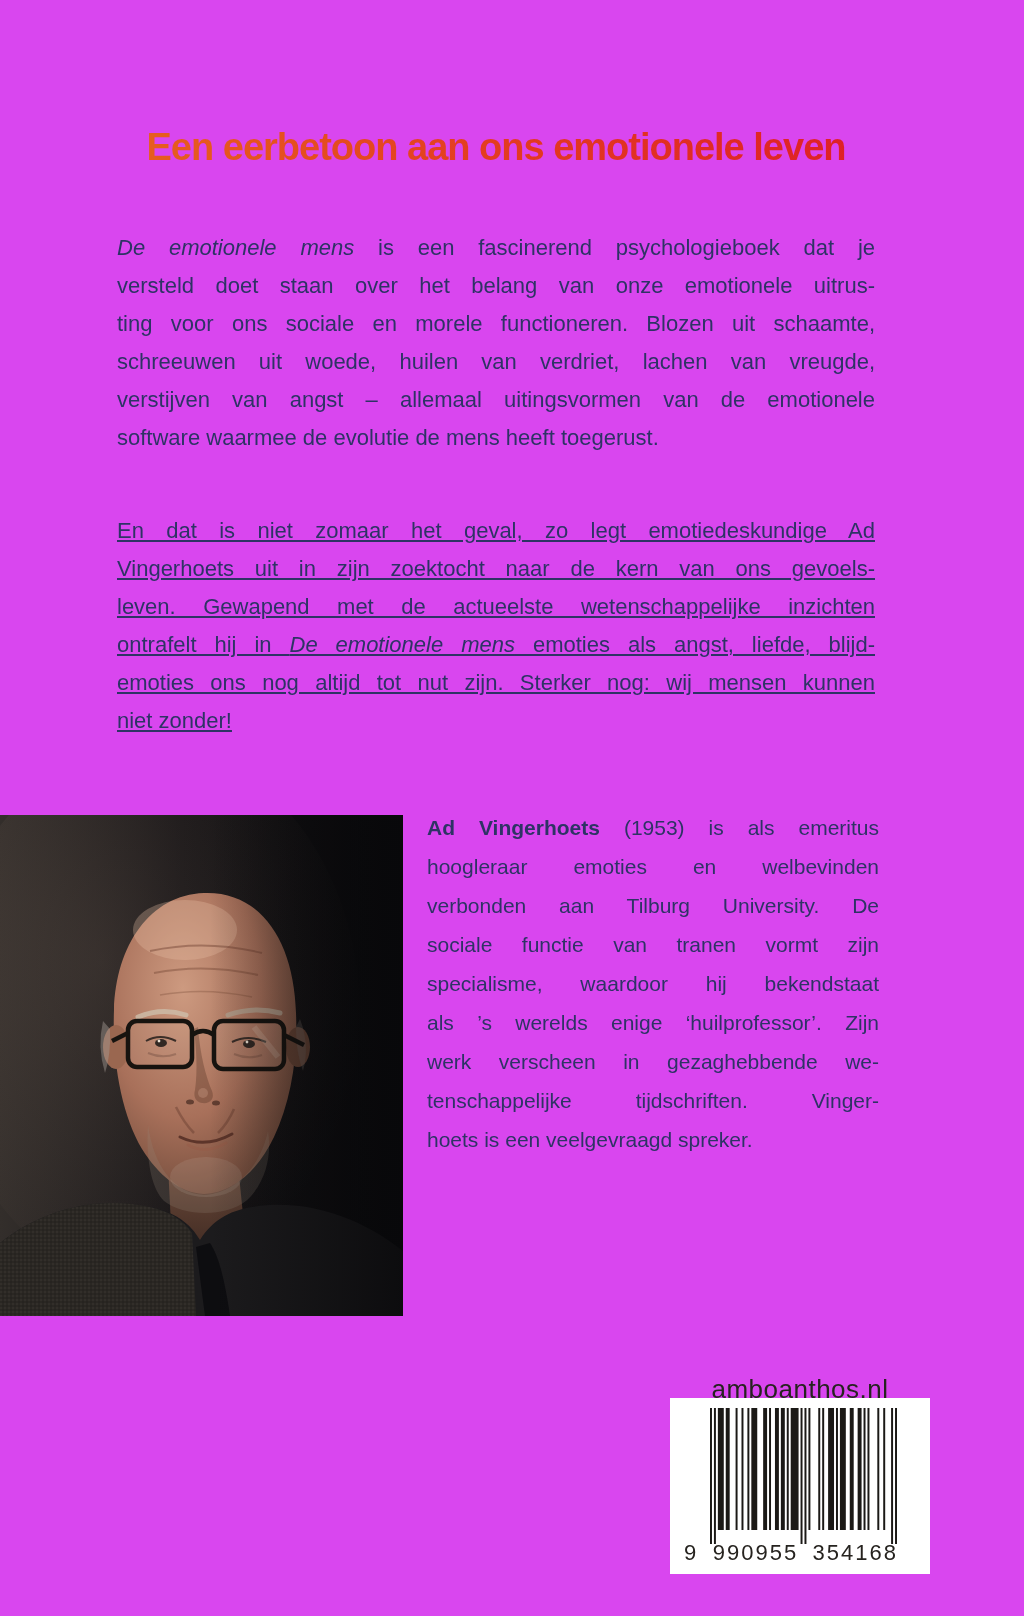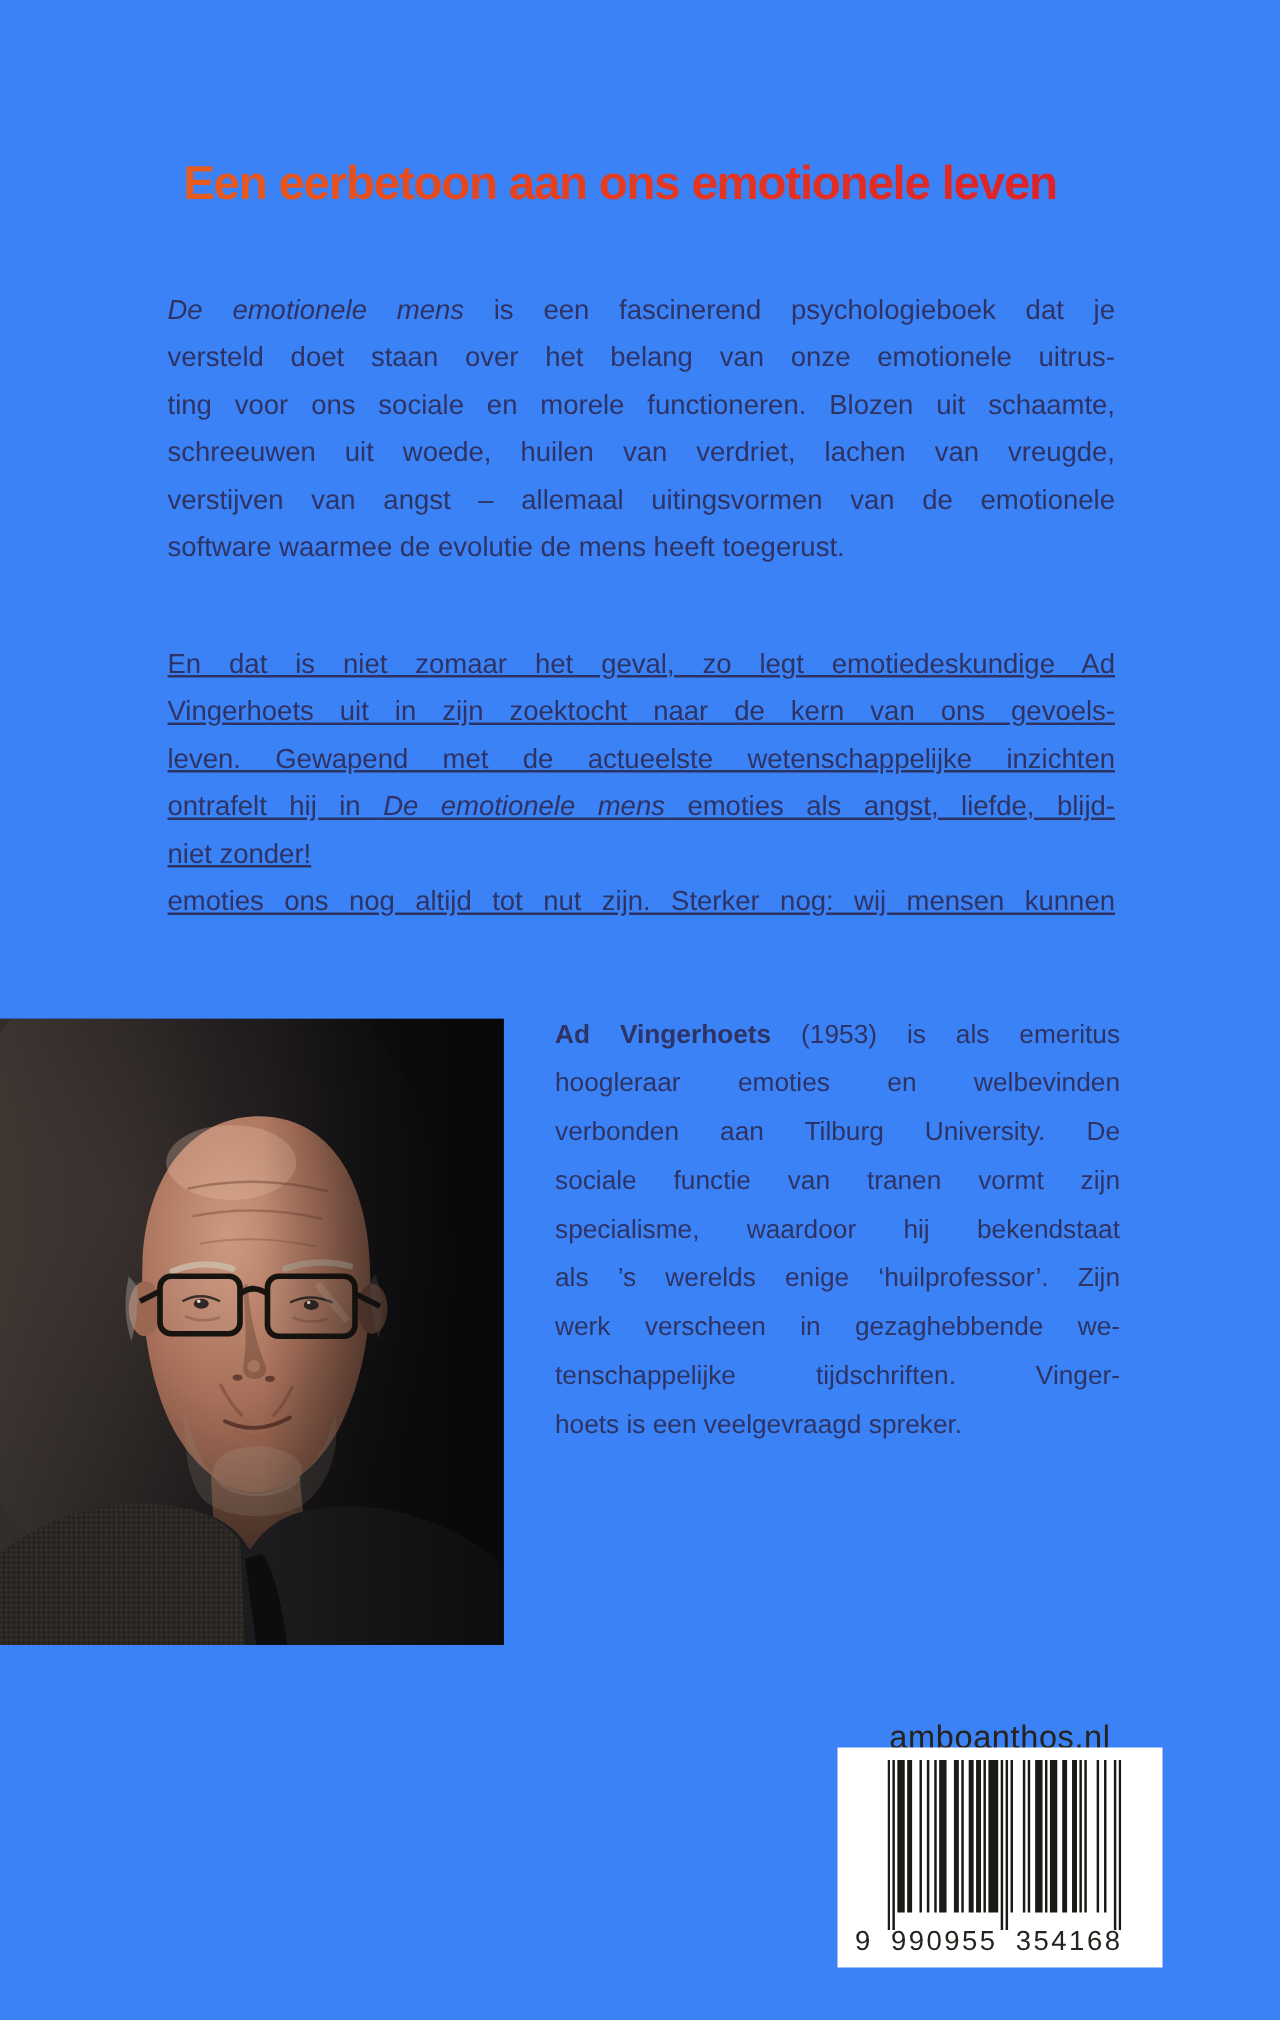--- a/index.html
+++ b/index.html
@@ -3,42 +3,42 @@
 <meta charset="utf-8">
 <style>
   html,body{margin:0;padding:0;}
   body{
     font-family:"Liberation Sans","DejaVu Sans",sans-serif;
     background:#e8e6e0;
   }
   .cover{
     position:relative;
     width:1024px;height:1616px;
-    background:#3b82f6;
+    background:#d946ef;
     overflow:hidden;
     margin:0 auto;
   }
   
   .title{
     position:absolute;left:117px;top:126px;width:758px;
     text-align:center;
     font-size:38px;font-weight:bold;letter-spacing:-1px;
     color:#e23a21;
     white-space:nowrap;
   }
   @supports (-webkit-background-clip:text){
     .title{
       background:linear-gradient(90deg,#e7601e 0%,#e33a21 52%,#de1f27 100%);
       -webkit-background-clip:text;
       background-clip:text;
       color:transparent;
     }
   }
   
-  .textblock{position:absolute;color:#2e3365;margin-left:17px;}
+  .textblock{position:absolute;color:#2e3365;}
   .synopsis-1{left:117px;top:229px;width:758px;font-size:22px;}
   .synopsis-2{left:117px;top:512px;width:758px;font-size:22px;text-decoration:underline;}
   .bio{left:427px;top:808px;width:452px;font-size:21px;}
   .synopsis-1 .tline,.synopsis-2 .tline{height:38px;line-height:38px;}
   .bio .tline{height:39px;line-height:39px;}
   .tline{overflow:visible;}
   .tline.just{text-align:justify;text-align-last:justify;}
   .tline .italic{font-style:italic;}
   .tline .bold{font-weight:bold;}
   
@@ -81,22 +81,22 @@
       <div class="tline just"><span>schreeuwen uit woede, huilen van verdriet, lachen van vreugde,</span></div>
       <div class="tline just"><span>verstijven van angst – allemaal uitingsvormen van de emotionele</span></div>
       <div class="tline"><span>software waarmee de evolutie de mens heeft toegerust.</span></div>
     </div>
 
   <div class="textblock synopsis-2">
       <div class="tline just"><span>En dat is niet zomaar het geval, zo legt emotiedeskundige Ad</span></div>
       <div class="tline just"><span>Vingerhoets uit in zijn zoektocht naar de kern van ons gevoels-</span></div>
       <div class="tline just"><span>leven. Gewapend met de actueelste wetenschappelijke inzichten</span></div>
       <div class="tline just"><span>ontrafelt hij in </span><span class="italic">De emotionele mens</span><span> emoties als angst, liefde, blijd-</span></div>
+      <div class="tline just"><span>emoties ons nog altijd tot nut zijn. Sterker nog: wij mensen kunnen</span></div>
       <div class="tline"><span>niet zonder!</span></div>
-      <div class="tline just"><span>emoties ons nog altijd tot nut zijn. Sterker nog: wij mensen kunnen</span></div>
     </div>
 
   <div class="photo">
     <svg viewBox="0 0 403 501" xmlns="http://www.w3.org/2000/svg">
       <defs>
         <linearGradient id="bgG" x1="0" y1="0" x2="1" y2="0">
           <stop offset="0" stop-color="#332e2b"></stop>
           <stop offset="0.45" stop-color="#161416"></stop>
           <stop offset="1" stop-color="#08080a"></stop>
         </linearGradient>

